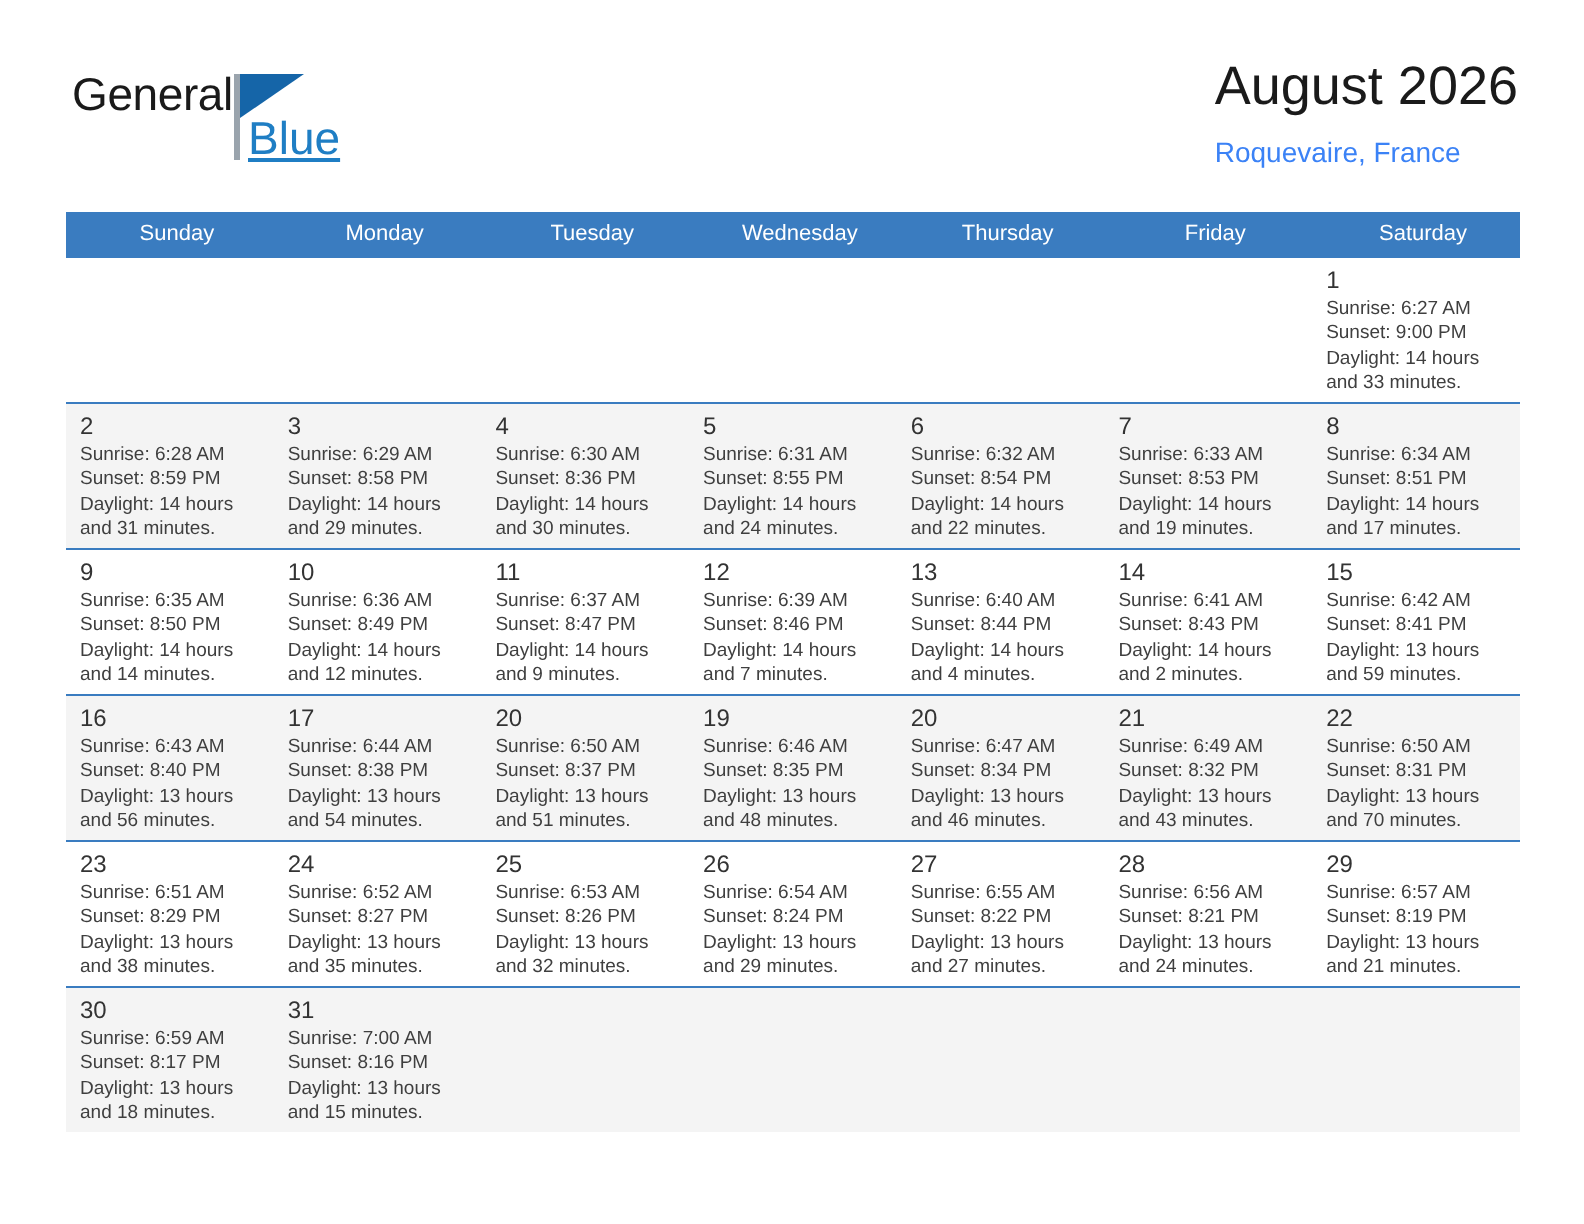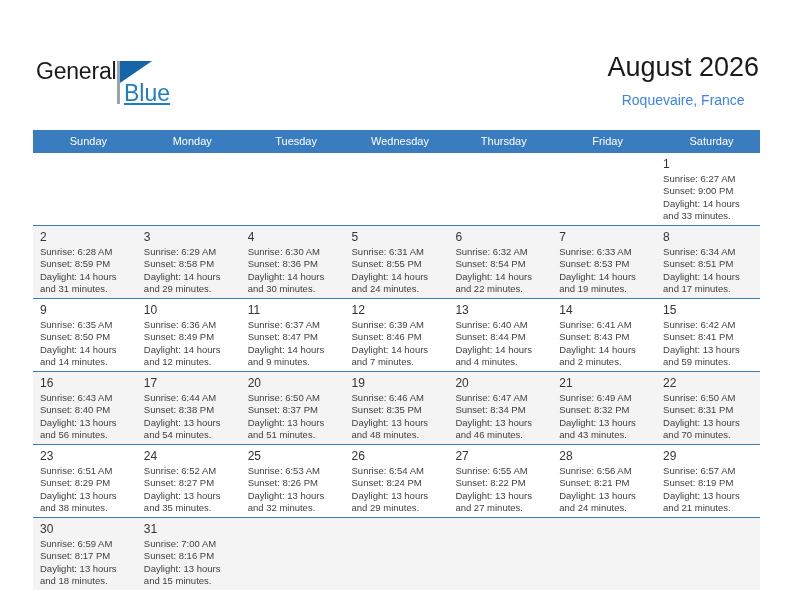--- a/index.html
+++ b/index.html
@@ -12,21 +12,20 @@
     background: #ffffff;
     font-family: "Liberation Sans", sans-serif;
     color: #000000;
     overflow: hidden;
   }
   .page {
     position: relative;
     width: 792px;
     height: 544px;
     box-sizing: border-box;
-    margin-top: 24px;
   }
 
   
   .header {
     position: absolute;
     left: 33px;
     top: 26px;
     right: 33px;
     height: 74px;
   }
@@ -70,21 +69,21 @@
     font-size: 23px;
     color: #1f7ec4;
     font-family: "Liberation Sans", sans-serif;
     text-decoration: underline;
   }
 
   .title-block {
     position: absolute;
     right: 0;
     top: 0;
-    text-align: center;
+    text-align: left;
   }
   .cal-title {
     font-size: 27px;
     color: #1a1a1a;
     line-height: 34px;
     white-space: nowrap;
   }
   .cal-subtitle {
     font-size: 14px;
     color: #3b82f6;

